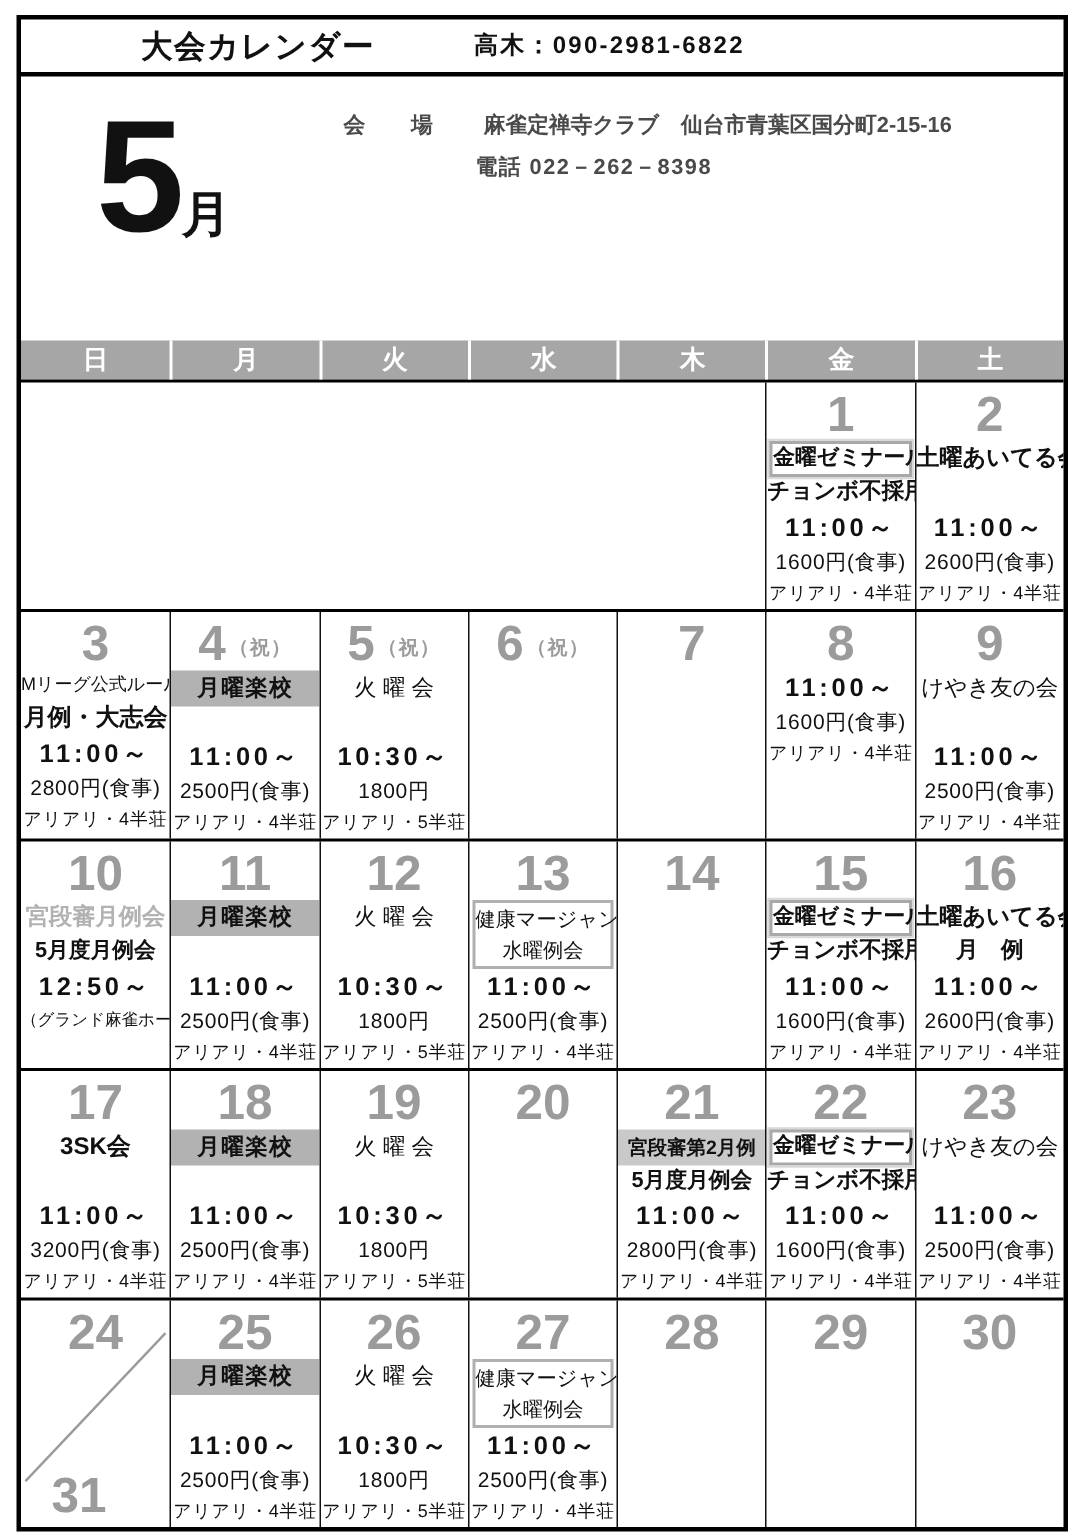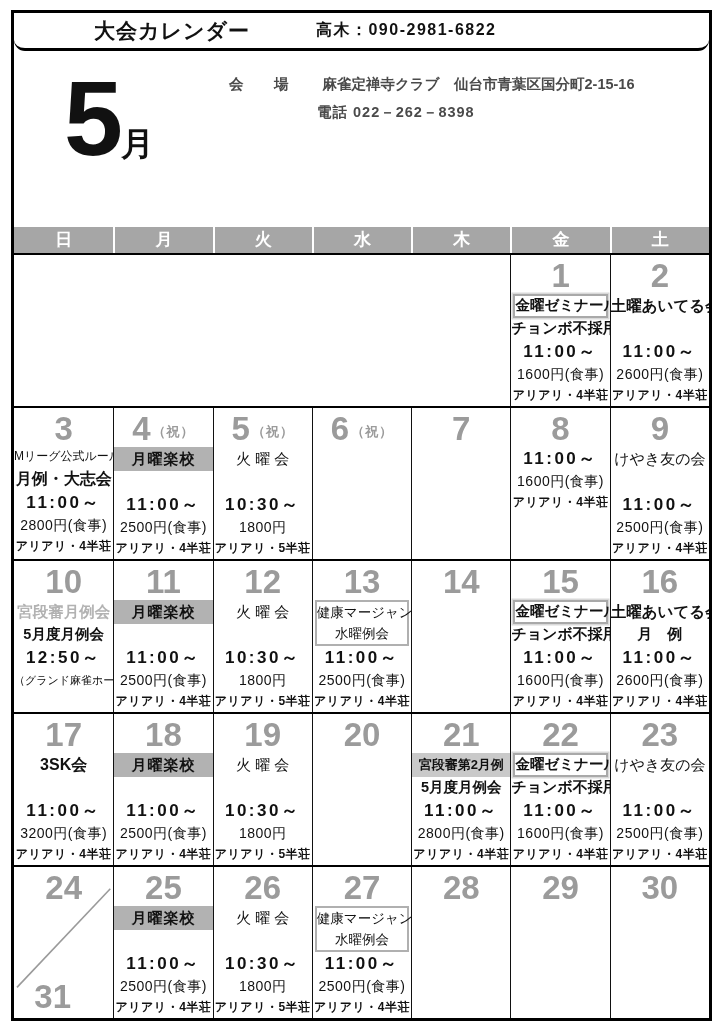--- a/index.html
+++ b/index.html
@@ -1,20 +1,20 @@
 <!DOCTYPE html>
 <html><head>
 <meta charset="utf-8">
 <style>
   html,body{margin:0;padding:0;background:#fff;}
   body{width:723px;height:1024px;position:relative;font-family:"Liberation Sans","DejaVu Sans",sans-serif;color:#111;}
   .calendar{position:absolute;left:11px;top:10px;width:701px;height:1011px;border:3px solid #000;box-sizing:border-box;background:#fff;}
 
   
-  .title-bar{height:38px;border-bottom:3px solid #000;display:flex;align-items:center;box-sizing:border-box;border-radius:11px;}
+  .title-bar{height:38px;border-bottom:3px solid #000;display:flex;align-items:center;box-sizing:border-box;}
   .cal-title{margin-left:80px;font-size:21px;font-weight:bold;letter-spacing:1px;}
   .cal-contact{margin-left:66px;font-size:16px;font-weight:bold;letter-spacing:1.5px;}
 
   
   .info{position:relative;height:176px;}
   .month{position:absolute;left:50px;top:12px;white-space:nowrap;}
   .month-num{font-size:106px;font-weight:bold;line-height:1.05;letter-spacing:-2px;}
   .month-kanji{font-size:33px;font-weight:bold;}
   .venue{position:absolute;left:215px;top:20px;color:#4a4a4a;font-weight:bold;font-size:14.5px;line-height:1.9;white-space:nowrap;}
   .v-label{margin-right:26px;letter-spacing:8px;}
@@ -33,21 +33,21 @@
 
   .date-row{height:39px;text-align:center;color:#9b9b9b;font-weight:bold;font-size:33px;line-height:41px;white-space:nowrap;}
   .holiday{font-size:13px;font-weight:bold;color:#9b9b9b;margin-left:2px;vertical-align:4px;letter-spacing:1px;}
 
   .ln{text-align:center;box-sizing:border-box;white-space:nowrap;}
   .pre{height:20px;font-size:12px;line-height:18px;letter-spacing:0;}
   .r1{height:24px;font-size:15px;line-height:24px;}
   .r2{height:22px;font-size:14.5px;line-height:20px;}
   .r3{height:24px;font-size:17px;line-height:24px;font-weight:600;letter-spacing:2.5px;}
   .r4{height:22px;font-size:14px;line-height:20px;letter-spacing:.5px;}
-  .r5{height:20px;font-size:12px;line-height:18px;font-weight:bold;letter-spacing:.5px;}
+  .r5{height:20px;font-size:12px;line-height:18px;font-weight:normal;letter-spacing:.5px;}
 
   .t-bold{font-weight:bold;font-size:16px;}
   .t-sat{font-weight:bold;font-size:15.5px;letter-spacing:0;}
   .t-boxed{margin:0 2px;border:2px solid #a9a9a9;box-shadow:0 0 0 1.5px #d9d9d9;font-weight:600;font-size:14.5px;line-height:19px;}
   .t-band-mid{background:#b2b2b2;font-weight:bold;letter-spacing:1px;}
   .t-band-light{background:#c9c9c9;font-weight:600;font-size:13px;}
   .t-gray{color:#b2b2b2;font-weight:bold;font-size:15.5px;}
   .s-bold{font-weight:bold;font-size:15px;}
   .s-u{font-weight:600;text-underline-offset:3px;}
   .note{height:22px;font-size:11px;line-height:20px;letter-spacing:0;}

